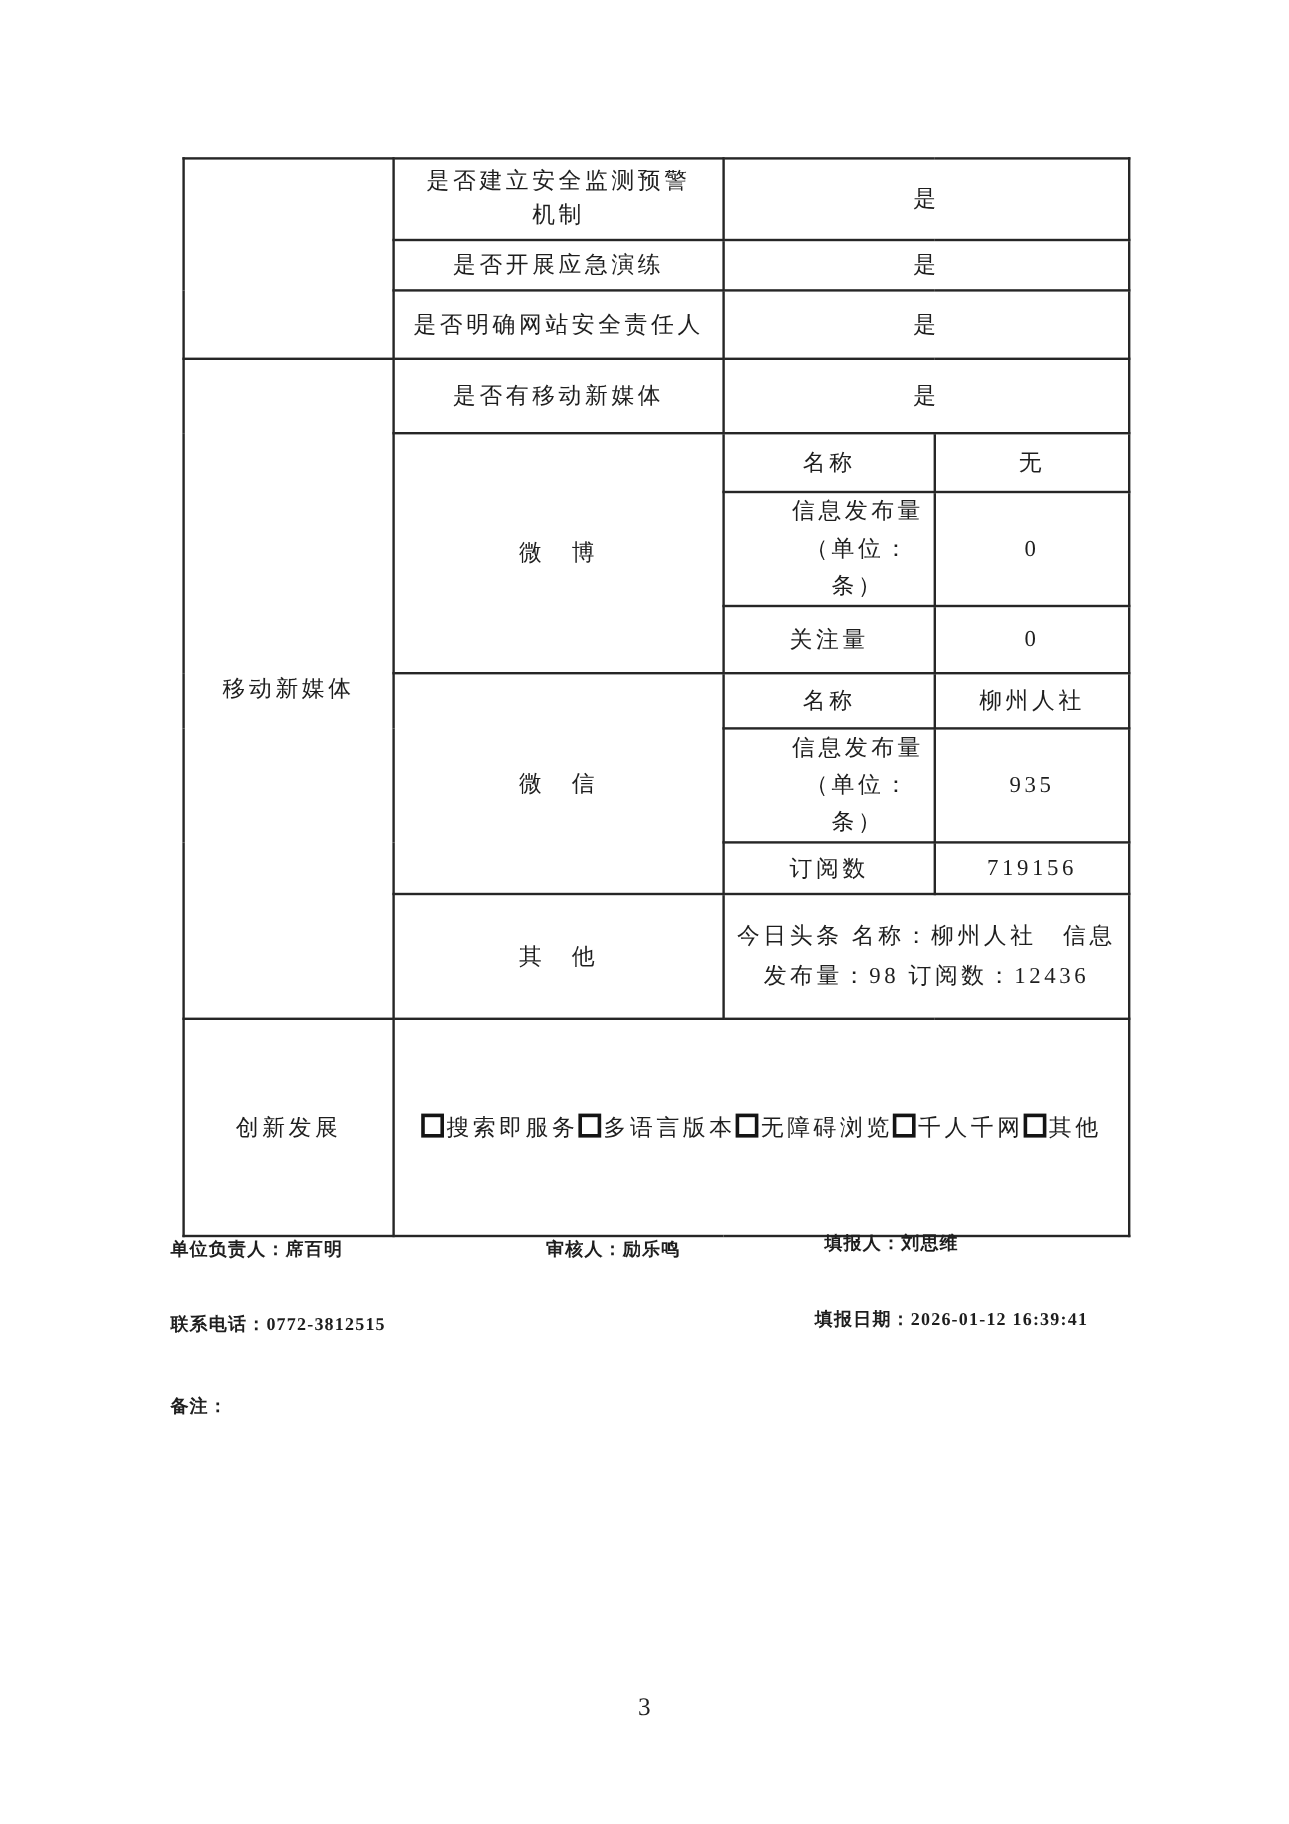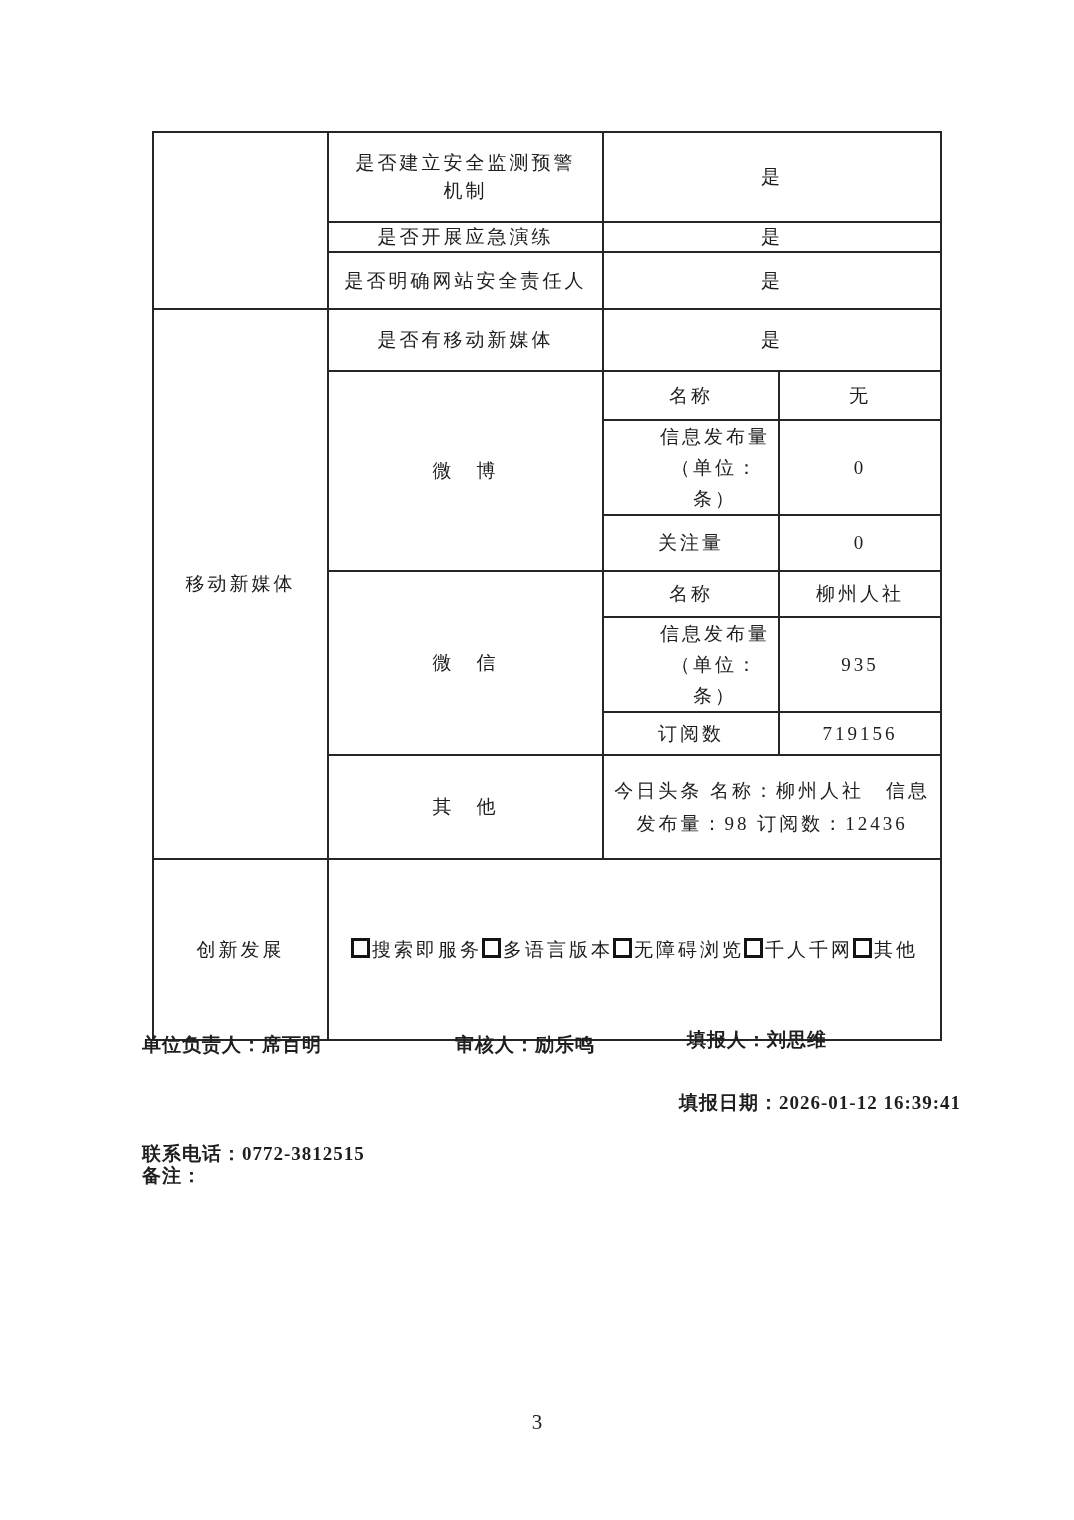--- a/index.html
+++ b/index.html
@@ -24,39 +24,39 @@
     border: 2px solid #262626;
     text-align: center;
     vertical-align: middle;
     font-size: 19px;
     letter-spacing: 3px;
     padding: 0;
     overflow: hidden;
   }
   .two-line {
     max-width: 226px;
-    margin: 16px auto;
+    margin: 5px auto;
     line-height: 28px;
   }
   .pub-label div { line-height: 31px; margin-left: 48px; }
   .other-value div { line-height: 33px; }
   .cb-row { letter-spacing: 3px; }
   .cb {
     display: inline-block;
     width: 13px;
     height: 14px;
     border: 3px solid #141414;
     vertical-align: -2px;
     margin-right: 2px;
   }
   .cb-item { white-space: nowrap; }
   .footer-item {
     position: absolute;
     font-weight: bold;
-    font-size: 19px;
+    font-size: 15px;
     letter-spacing: 1px;
     white-space: nowrap;
   }
   .page-number {
     position: absolute;
     left: 0;
     right: 0;
     top: 1410px;
     text-align: center;
     font-size: 21px;
@@ -77,21 +77,21 @@
     </colgroup>
     <tbody>
 
       <tr style="height:65px">
         <td rowspan="3"></td>
         <td>
           <div class="two-line">是否建立安全监测预警机制</div>
         </td>
         <td colspan="2">是</td>
       </tr>
-      <tr style="height:30px">
+      <tr style="height:42px">
         <td>是否开展应急演练</td>
         <td colspan="2">是</td>
       </tr>
       <tr style="height:57px">
         <td>是否明确网站安全责任人</td>
         <td colspan="2">是</td>
       </tr>
 
       <tr style="height:62px">
         <td rowspan="8">移动新媒体</td>
@@ -149,21 +149,21 @@
 
   <div class="footer-item" style="left:142px; top:1032px;">
     <span>单位负责人：</span><span>席百明</span>
   </div>
   <div class="footer-item" style="left:455px; top:1032px;">
     <span>审核人：</span><span>励乐鸣</span>
   </div>
   <div class="footer-item" style="left:687px; top:1027px;">
     <span>填报人：</span><span>刘思维</span>
   </div>
-  <div class="footer-item" style="left:142px; top:1094px;margin-top:47px;">
+  <div class="footer-item" style="left:142px; top:1094px;">
     <span>联系电话：</span><span>0772-3812515</span>
   </div>
   <div class="footer-item" style="left:662px; top:1090px;margin-left:17px;">
     <span>填报日期：</span><span>2026-01-12 16:39:41</span>
   </div>
   <div class="footer-item" style="left:142px; top:1163px;">
     <span>备注：</span>
   </div>
 
   <div class="page-number">3</div>

